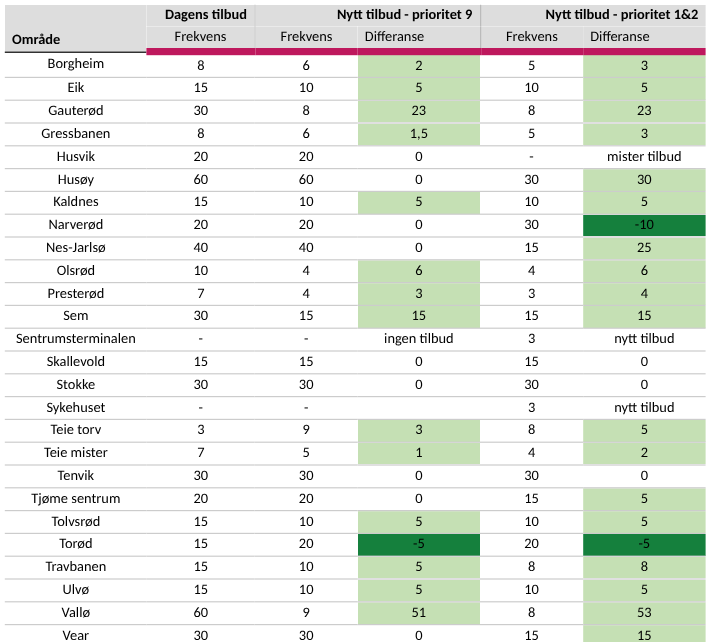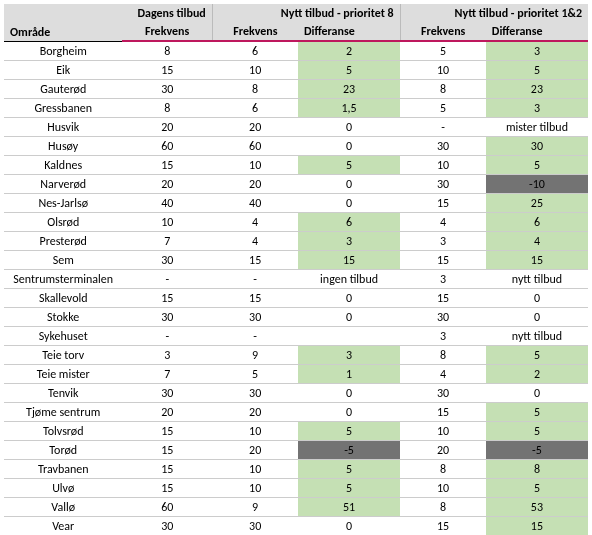--- a/index.html
+++ b/index.html
@@ -24,58 +24,58 @@
   }
   thead tr { background: #ddd; }
   thead th {
     font-weight: bold;
     text-align: right;
     border: none;
   }
   thead tr.top th { border-bottom: none; }
   thead tr.top th.left { text-align: left; margin-left: 12px; }
   thead tr.sub th {
-    font-weight: bold;
-    border-bottom: 2px solid #be185d;
+    font-weight: normal;
+    border-bottom: 6px solid #be185d;
   }
   thead tr.sub th.rtxt { text-align: left; }
   thead tr.sub th.ctxt { text-align: center; }
   tbody td {
     border-bottom: 1px solid #ccc;
   }
   tbody td:first-child { text-align: center; }
   .col-area { width: 116px; }
   .col-f1 { width: 88px; }
   .col-f2 { width: 84px; }
   .col-d2 { width: 100px; }
   .col-f3 { width: 84px; }
   .col-d3 { width: 100px; }
   .num { text-align: center; }
   .diff { text-align: center; }
   .green { background: #c5e0b4; }
-  .red { background: #737373; }
+  .red { background: #15803d; }
   thead .grp-l { border-left: 1px solid #bbb; }
 </style>
 </head>
 <body>
 
 <table>
   <colgroup>
     <col class="col-area">
       <col class="col-f1">
       <col class="col-f2">
       <col class="col-d2">
       <col class="col-f3">
       <col class="col-d3">
   </colgroup>
   <thead>
     <tr class="top">
       <th class="left" rowspan="2" style="vertical-align:bottom;border-bottom:1px solid #000">Område</th>
       <th>Dagens tilbud</th>
-      <th colspan="2" class="grp-l">Nytt tilbud - prioritet 8</th>
+      <th colspan="2" class="grp-l">Nytt tilbud - prioritet 9</th>
       <th colspan="2" class="grp-l">Nytt tilbud - prioritet 1&amp;2</th>
     </tr>
     <tr class="sub">
       <th class="ctxt">Frekvens</th>
       <th class="ctxt grp-l">Frekvens</th>
       <th class="rtxt">Differanse</th>
       <th class="ctxt grp-l">Frekvens</th>
       <th class="rtxt">Differanse</th>
     </tr>
   </thead>

